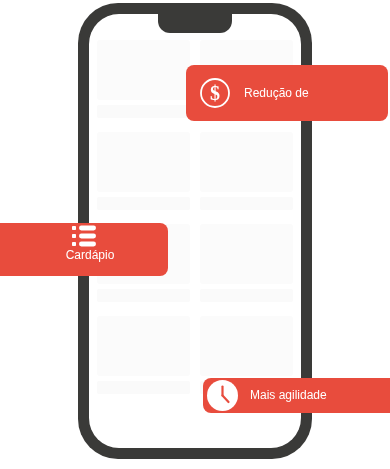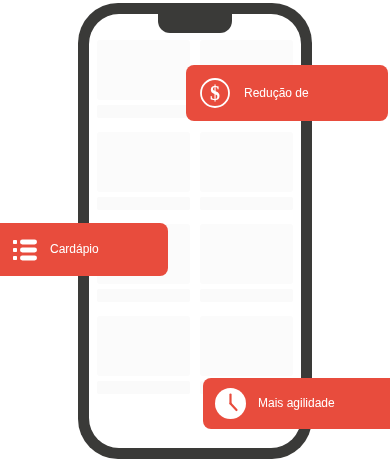--- a/index.html
+++ b/index.html
@@ -127,30 +127,31 @@
 
   
   #badge-menu {
     left: 0px;
     top: 223px;
     width: 168px;
     height: 53px;
     padding-left: 12px;
     border-top-left-radius: 0;
     border-bottom-left-radius: 0;
+    flex-direction: column;
   }
   #badge-menu .badge-icon { width: 26px; height: 26px; margin-right: 12px; }
 
   
   #badge-speed {
     left: 203px;
     top: 378px;
     width: 187px;
-    height: 51px;
-    padding-left: 12px;
+    height: 35px;
+    padding-left: 4px;
     border-top-right-radius: 0;
     border-bottom-right-radius: 0;
     text-align: right;
   }
   #badge-speed .badge-icon { width: 31px; height: 31px; margin-right: 12px; }
 
   svg { display: block; overflow: visible; }
 </style>
 </head>
 <body>

